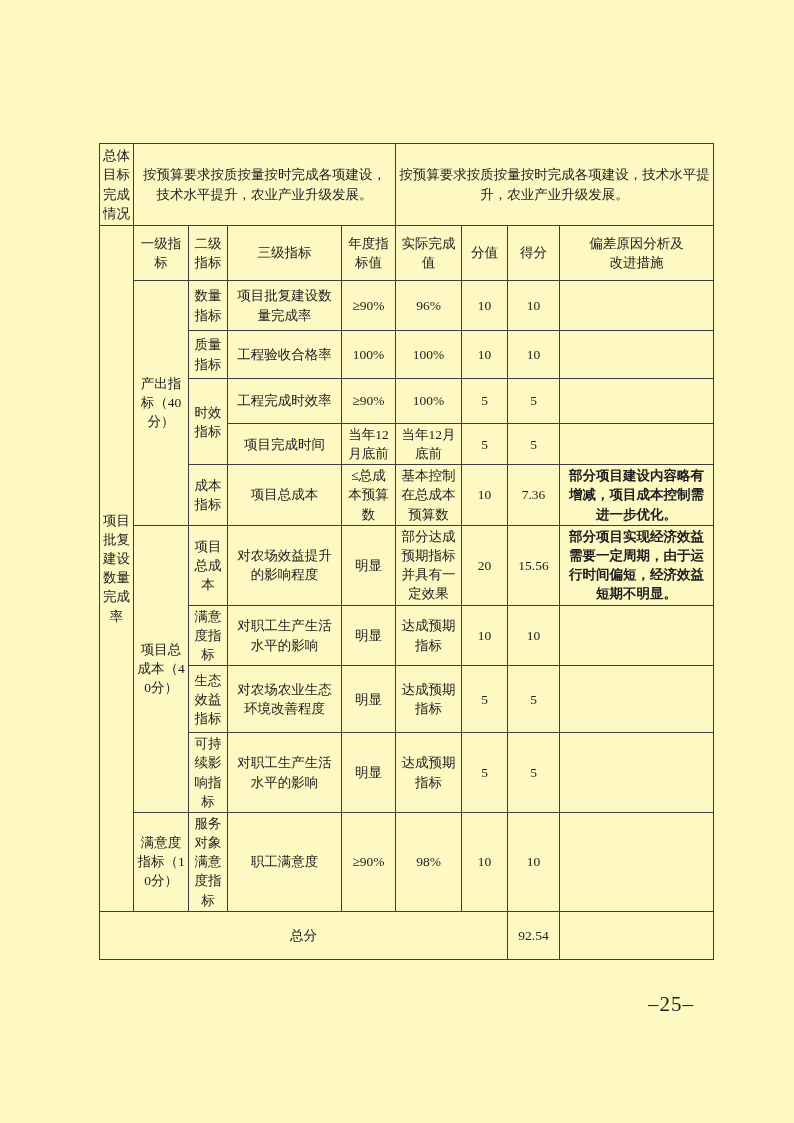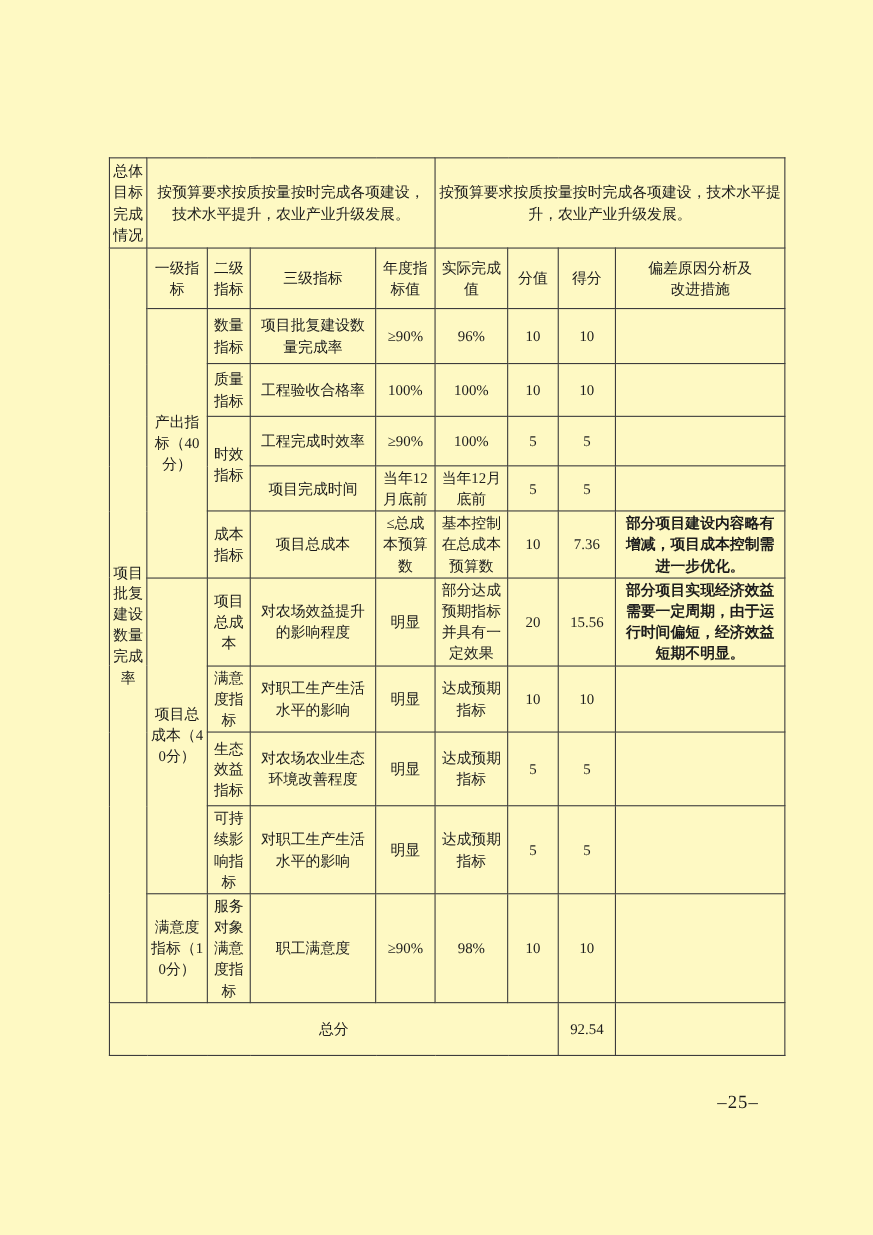--- a/index.html
+++ b/index.html
@@ -30,21 +30,21 @@
     overflow:hidden;
   }
   td.vlabel { padding:1px 2px; }
   td.dev { text-align:left; padding:2px 4px;font-weight:bold; }
   td.prewrap { white-space:pre-line; }
   .page-number {
     position:absolute;
     left:636px; top:992px;
     width:70px;
     text-align:center;
-    font-size:17px;
+    font-size:21px;
     letter-spacing:1px;
   }
 </style>
 </head>
 <body>
 
 <div class="page">
 
   <table class="perf">
     <colgroup>

